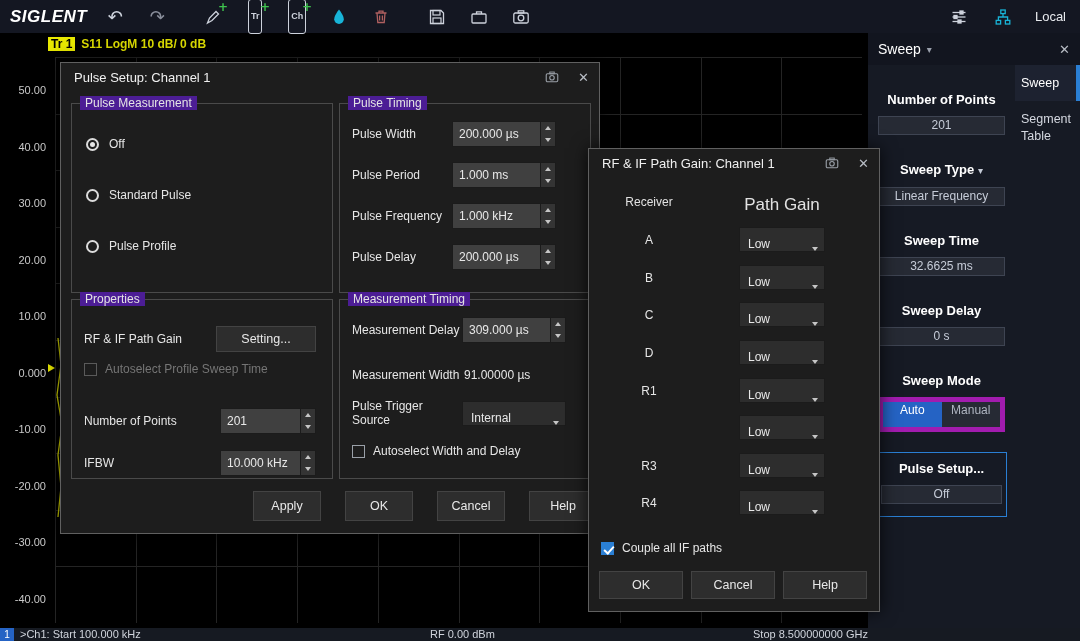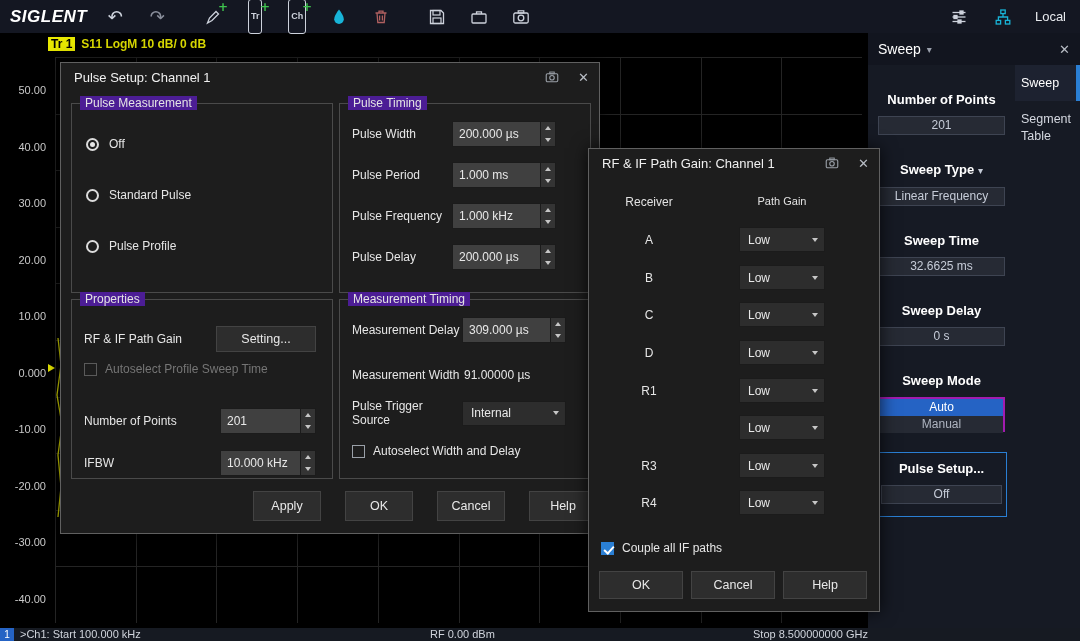--- a/index.html
+++ b/index.html
@@ -55,54 +55,54 @@
   .g-mt .f-row { right:24px; }
   .g-pr .f-row { right:16px;margin-top:12px; }
   .spin { display:flex; height:26px; background:#404040; border:1px solid #1b1b1b; flex:0 0 auto; }
   .spin .val { flex:1; padding:0 6px; line-height:24px; font-size:12px; color:#e8e8e8; overflow:hidden; white-space:nowrap; }
   .spin .arrows { width:15px; display:flex; flex-direction:column; background:#343434; border-left:1px solid #1b1b1b; }
   .spin .arrows div { flex:1; display:flex; align-items:center; justify-content:center; }
   .tri-up { width:0; height:0; border-left:3.5px solid transparent; border-right:3.5px solid transparent; border-bottom:4.5px solid #c6c6c6; }
   .tri-dn { width:0; height:0; border-left:3.5px solid transparent; border-right:3.5px solid transparent; border-top:4.5px solid #c6c6c6; }
   .w104 { width:104px; } .w96 { width:96px; }
   .plain-val { width:104px; font-size:12px; color:#e6e6e6; text-align:left; padding-left:2px; flex:0 0 auto; }
-  .dd { display:flex; align-items:center; height:25px; background:#2d2d2d; border:1px solid #1b1b1b; flex:0 0 auto; }
+  .dd { display:flex; align-items:flex-end; height:25px; background:#2d2d2d; border:1px solid #1b1b1b; flex:0 0 auto; }
   .dd .dv { flex:1; padding-left:8px; font-size:12px; color:#e8e8e8; }
   .dd .caret { width:18px; display:flex; align-items:center; justify-content:center; }
   .w86 { width:86px; }
   .cb-row { position:absolute; left:12px; display:flex; align-items:center; gap:8px; font-size:12px; }
   .cb { width:13px; height:13px; border:1px solid #9aa0a8; background:transparent; position:relative; flex:0 0 auto; }
   .cb.disabled { border-color:#5a5a5a; }
   .cb-row.disabled { color:#757575; }
   .cb.checked { background:#2a7fd4; border-color:#2a7fd4; }
   .cb.checked::after { content:""; position:absolute; left:4px; top:1px; width:4px; height:8px; border-right:2px solid #fff; border-bottom:2px solid #fff; transform:rotate(42deg); }
   .btn { min-width:68px; height:30px; background:#2d2d2d; border:1px solid #434343; color:#e8e8e8; font-size:12.5px; display:flex; align-items:center; justify-content:center; }
   .btn.small { min-width:100px; height:26px; }
   .dlg1-buttons { position:absolute; left:10px; right:2px; bottom:12px; display:flex; justify-content:flex-end; gap:24px; }
   .dlg2-buttons { position:absolute; left:12px; right:12px; bottom:12px; display:flex; justify-content:flex-end; gap:8px; }
   .dlg2-buttons .btn { min-width:84px; height:28px; }
   .gd-col1 { position:absolute; left:0; width:120px; text-align:center; font-size:12px; color:#e2e2e2; }
-  .gd-col2 { position:absolute; left:150px; width:86px; text-align:center; font-size:11px; color:#e2e2e2; }
+  .gd-col2 { position:absolute; left:150px; width:86px; text-align:center; font-size:17px; color:#e2e2e2; }
   .gd-row { position:absolute; left:0; right:0; height:26px; }
   .gd-row .rc { position:absolute; left:0; width:120px; text-align:center; font-size:12px; line-height:26px; color:#e6e6e6; }
   .gd-row .dd { position:absolute; left:150px; top:0; }
 
   
   .sidebar { position:absolute; top:33px; right:0; width:212px; height:595px; background:#161a24; z-index:5; }
   .sb-header { height:32px; display:flex; align-items:center; padding:0 10px; background:#12151f; }
   .sb-title { color:#ffffff; font-size:14px; }
   .sb-chevron { color:#9aa0ac; font-size:10px; margin-left:6px; }
   .sb-close { margin-left:auto; color:#b9bec6; font-size:13px; }
   .sb-body { position:relative; display:flex; height:563px; }
   .sb-col { width:147px; }
   .sb-item { margin:0 10px; padding-top:27px; text-align:center; }
   .sb-label { color:#ffffff; font-weight:bold; font-size:13px; line-height:16px; margin-bottom:8px; white-space:nowrap; }
   .sb-label .dd-tri { color:#c6ccd8; font-size:10px; }
   .sb-value { height:19px; line-height:17px; background:#262a34; border:1px solid #3e4452; color:#c6ccd8; font-size:12px; }
-  .sb-toggle { display:flex; height:35px; border:2px solid #a21caf;flex-direction:column; }
+  .sb-toggle { display:flex; height:35px; border:5px solid #a21caf; }
   .sb-toggle-opt { flex:1; font-size:12px; line-height:17px; color:#aeb4c0; background:#262a34; }
   .sb-toggle-opt.active { background:#2563c4; color:#ffffff; }
   .pulse-wrap { margin:20px 8px 0; border:1px solid #2a7fd4; padding:8px 2px 12px; text-align:center; }
   .pulse-wrap .sb-label { margin-bottom:8px; }
   .pulse-wrap .sb-value { margin:0 2px; }
   .sb-tabs { width:65px; }
   .sb-tab { padding:10px 6px; font-size:12.5px; color:#d4d8e0; line-height:1.3; }
   .sb-tab.active { background:#1d2230; border-right:4px solid #2a7fd4; color:#ffffff; }
 
   

